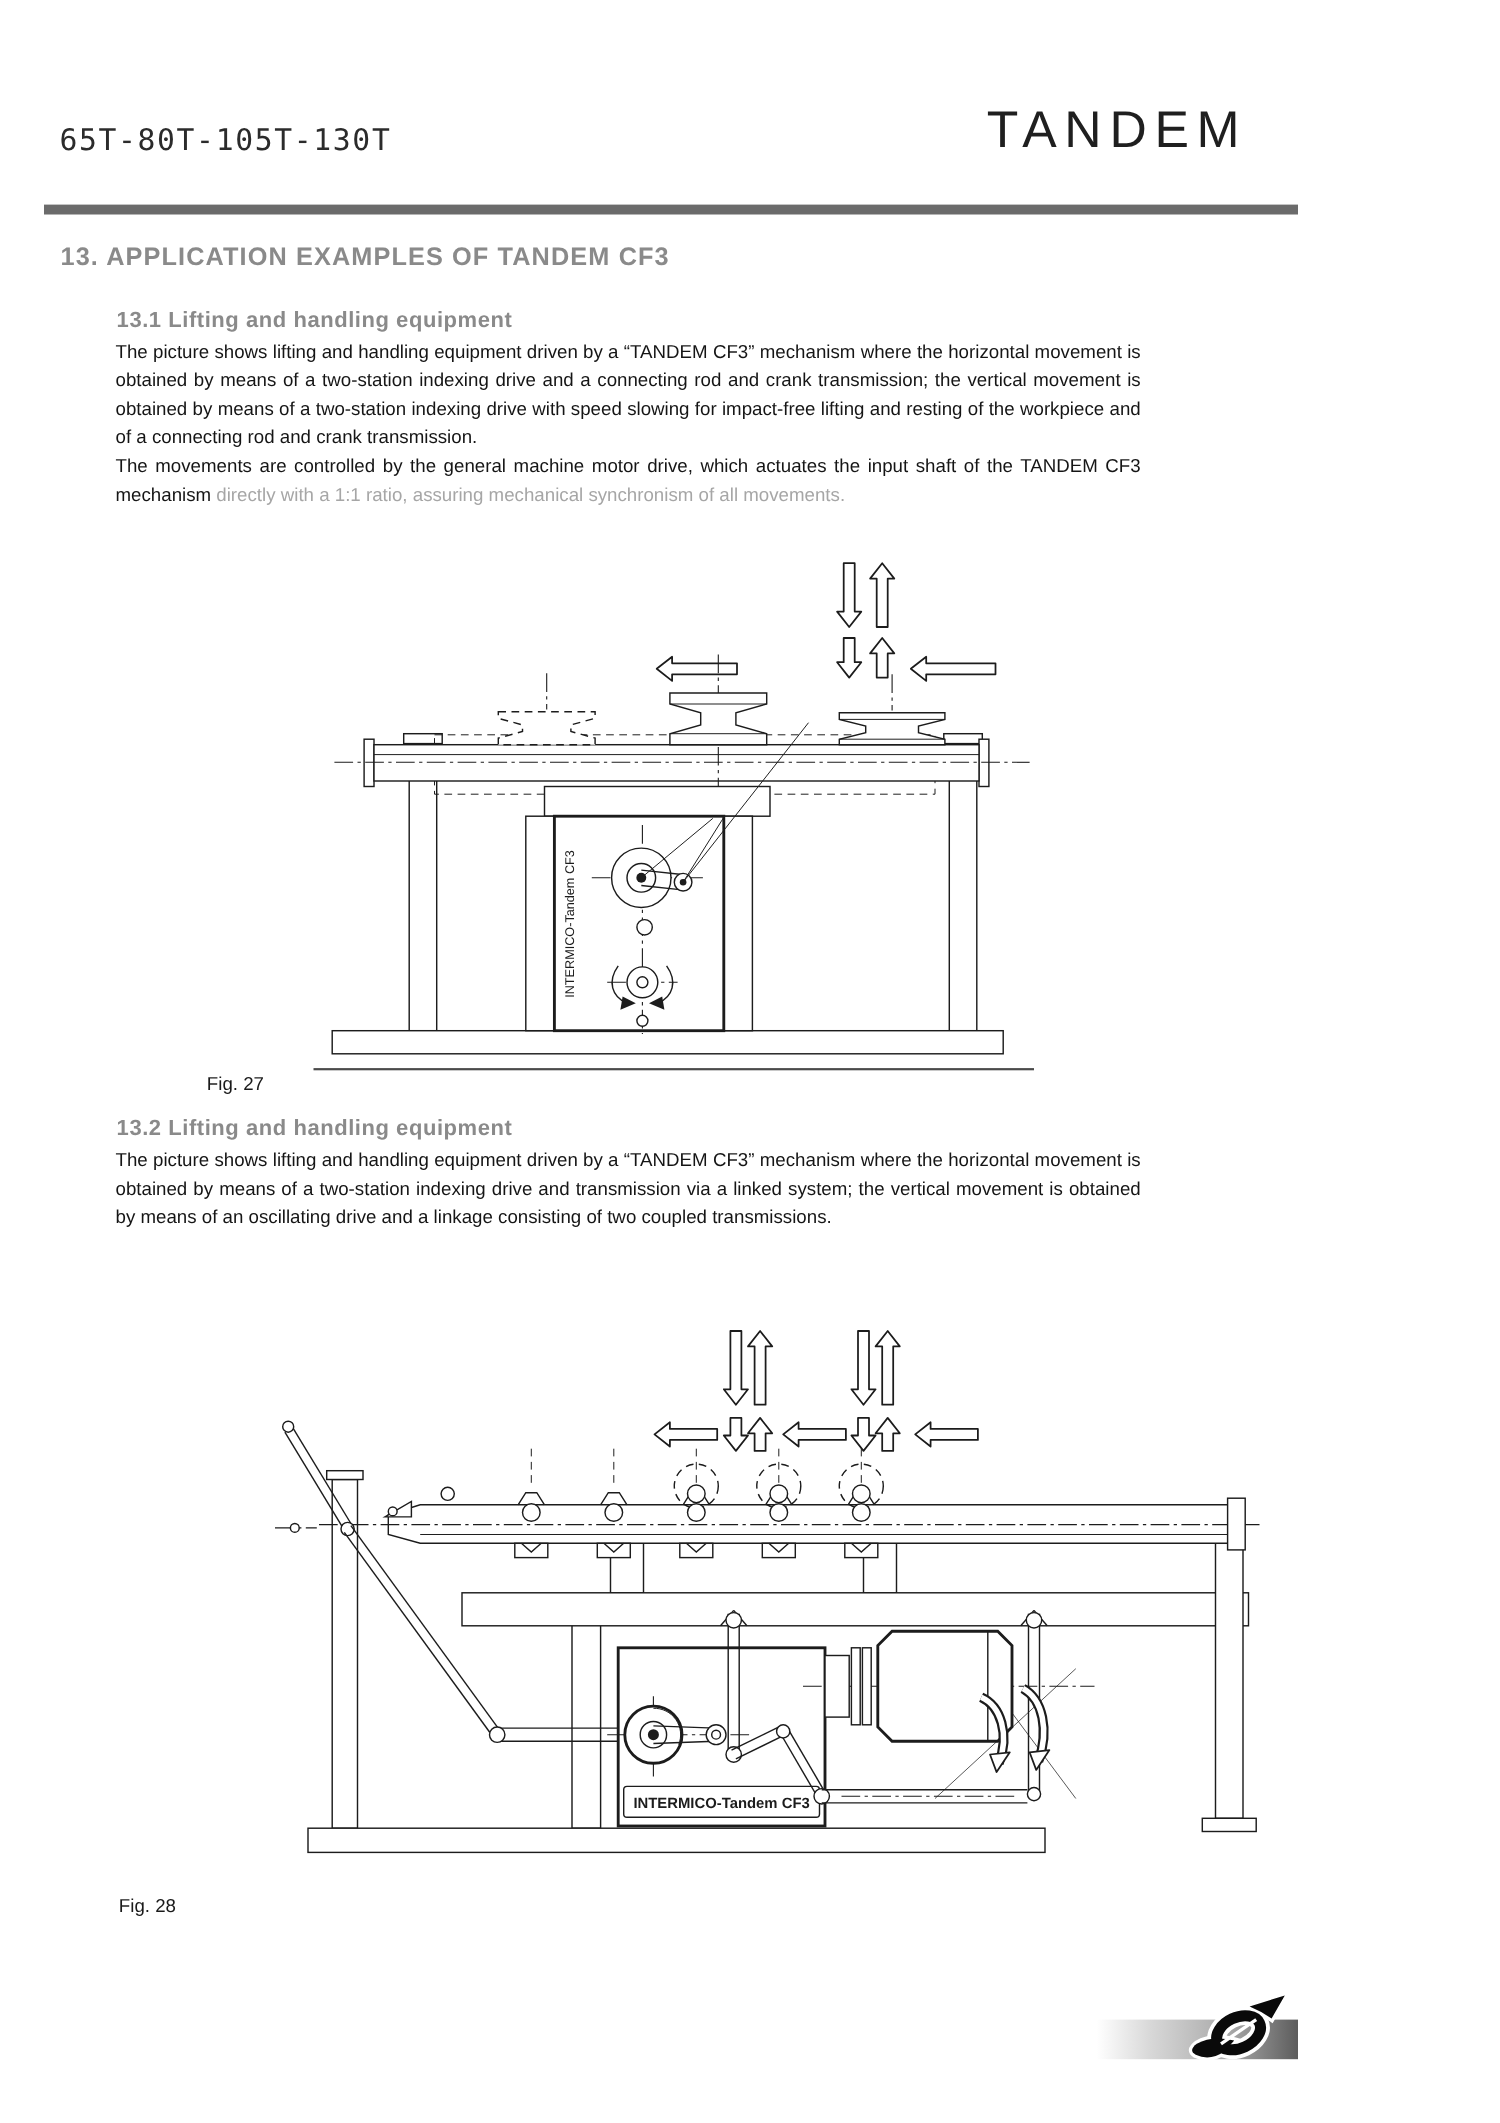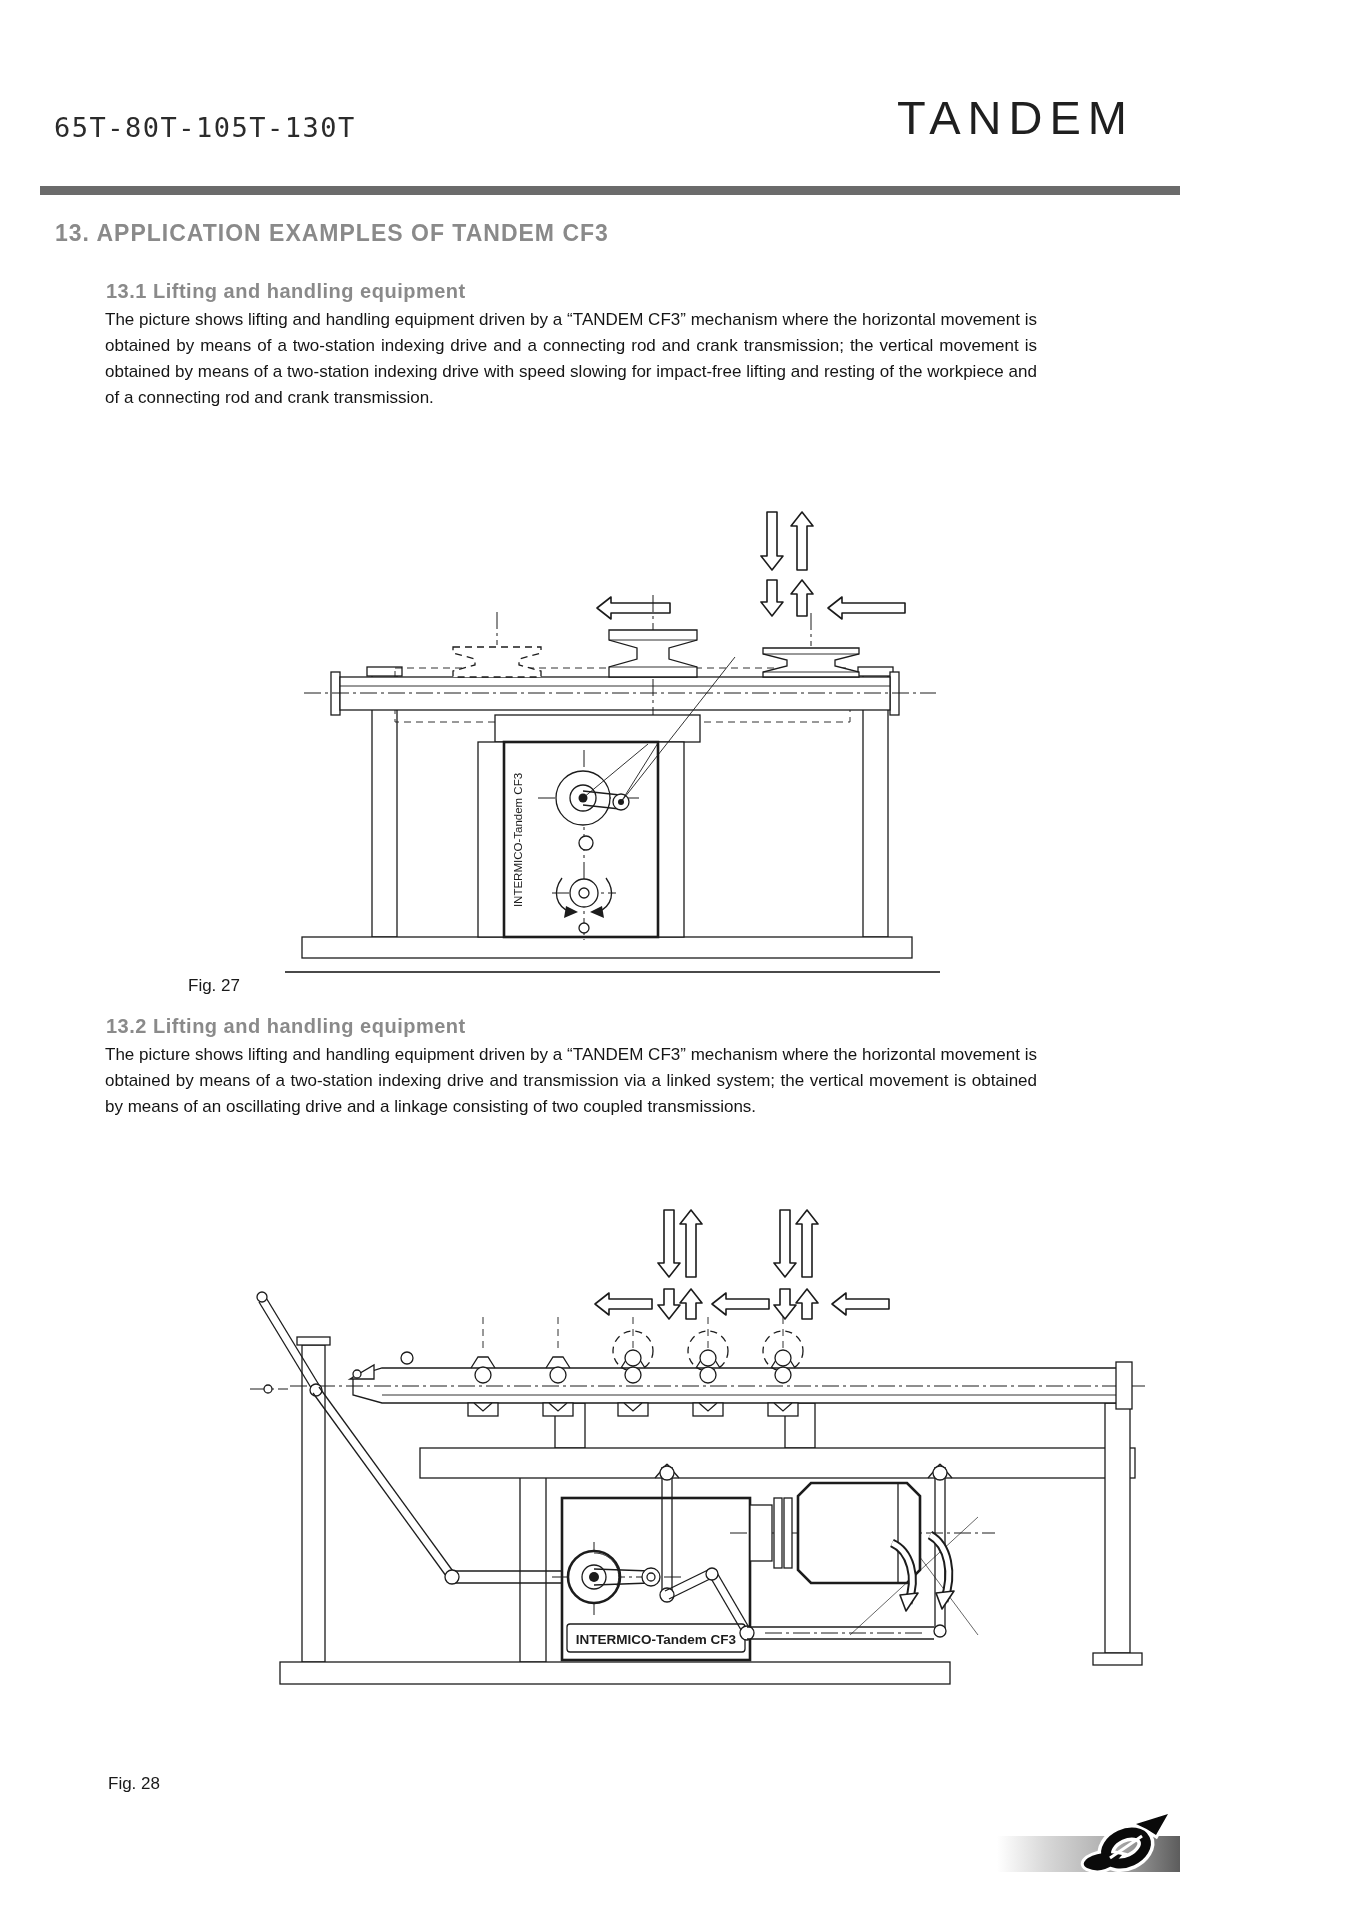--- a/index.html
+++ b/index.html
@@ -37,20 +37,21 @@
 
   <div class="abs model">65T-80T-105T-130T</div>
   <div class="abs brand">TANDEM</div>
   <div class="abs rule"></div>
 
   <div class="abs h1">13. APPLICATION EXAMPLES OF TANDEM CF3</div>
 
   <div class="abs h2" style="left:106px;top:280px;">13.1 Lifting and handling equipment</div>
   <div class="abs copy" style="top:307px;">
     <p>The picture shows lifting and handling equipment driven by a “TANDEM CF3” mechanism where the horizontal movement is obtained by means of a two-station indexing drive and a connecting rod and crank transmission; the vertical movement is obtained by means of a two-station indexing drive with speed slowing for impact-free lifting and resting of the workpiece and of a connecting rod and crank transmission.</p>
+    <p><span>The movements are controlled by the general machine motor drive, which actuates the input shaft of the TANDEM CF3 mechanism </span><span class="lite">directly with a 1:1 ratio, assuring mechanical synchronism of all movements.</span></p>
   </div>
 
   <svg class="abs" style="left:290px;top:500px;" width="660" height="480" viewBox="0 0 660 480">
 
     <g>
       <path class="arr" d="M477,12 h10 v44 h6 l-11,14 -11,-14 h6 z"></path>
       <path class="arr" d="M512,12 l11,14 h-6 v44 h-10 v-44 h-6 z"></path>
       <path class="arr" d="M477,80 h10 v22 h6 l-11,14 -11,-14 h6 z"></path>
       <path class="arr" d="M512,80 l11,14 h-6 v22 h-10 v-22 h-6 z"></path>
       <path class="arr" d="M307,108 l14,-11 v6 h59 v10 h-59 v6 z"></path>
@@ -263,21 +264,21 @@
 
     <g>
       <path d="M642,338 C660,346 668,372 658,398" stroke="#1c1c1c" stroke-width="9" fill="none"></path>
       <path d="M642,338 C660,346 668,372 658,398" stroke="#ffffff" stroke-width="5" fill="none"></path>
       <polygon class="arr" points="650,390 668,388 656,406"></polygon>
       <path d="M680,330 C698,340 704,368 694,396" stroke="#1c1c1c" stroke-width="9" fill="none"></path>
       <path d="M680,330 C698,340 704,368 694,396" stroke="#ffffff" stroke-width="5" fill="none"></path>
       <polygon class="arr" points="686,388 704,386 692,404"></polygon>
     </g>
   </svg>
-  <div class="abs figlabel" style="left:108px;top:1751px;">Fig. 28</div>
+  <div class="abs figlabel" style="left:108px;top:1700px;">Fig. 28</div>
 
   <div class="abs footbar"></div>
   <svg class="abs" style="left:1080px;top:1808px;" width="90" height="72" viewBox="0 0 90 72">
     <g stroke="#ffffff" fill="#ffffff">
       <ellipse cx="46" cy="40" rx="21" ry="14" transform="rotate(-25 46 40)" fill="none" stroke-width="17"></ellipse>
       <path d="M8,50 Q0,56 7,60 Q20,66 33,57 L42,47 Q22,42 8,50 Z" stroke-width="6"></path>
       <path d="M56,16 L88,6 L76,27 Q66,20 56,16 Z" stroke-width="6"></path>
     </g>
     <g>
       <ellipse cx="46" cy="40" rx="21" ry="14" transform="rotate(-25 46 40)" fill="none" stroke="#0a0a0a" stroke-width="10"></ellipse>

